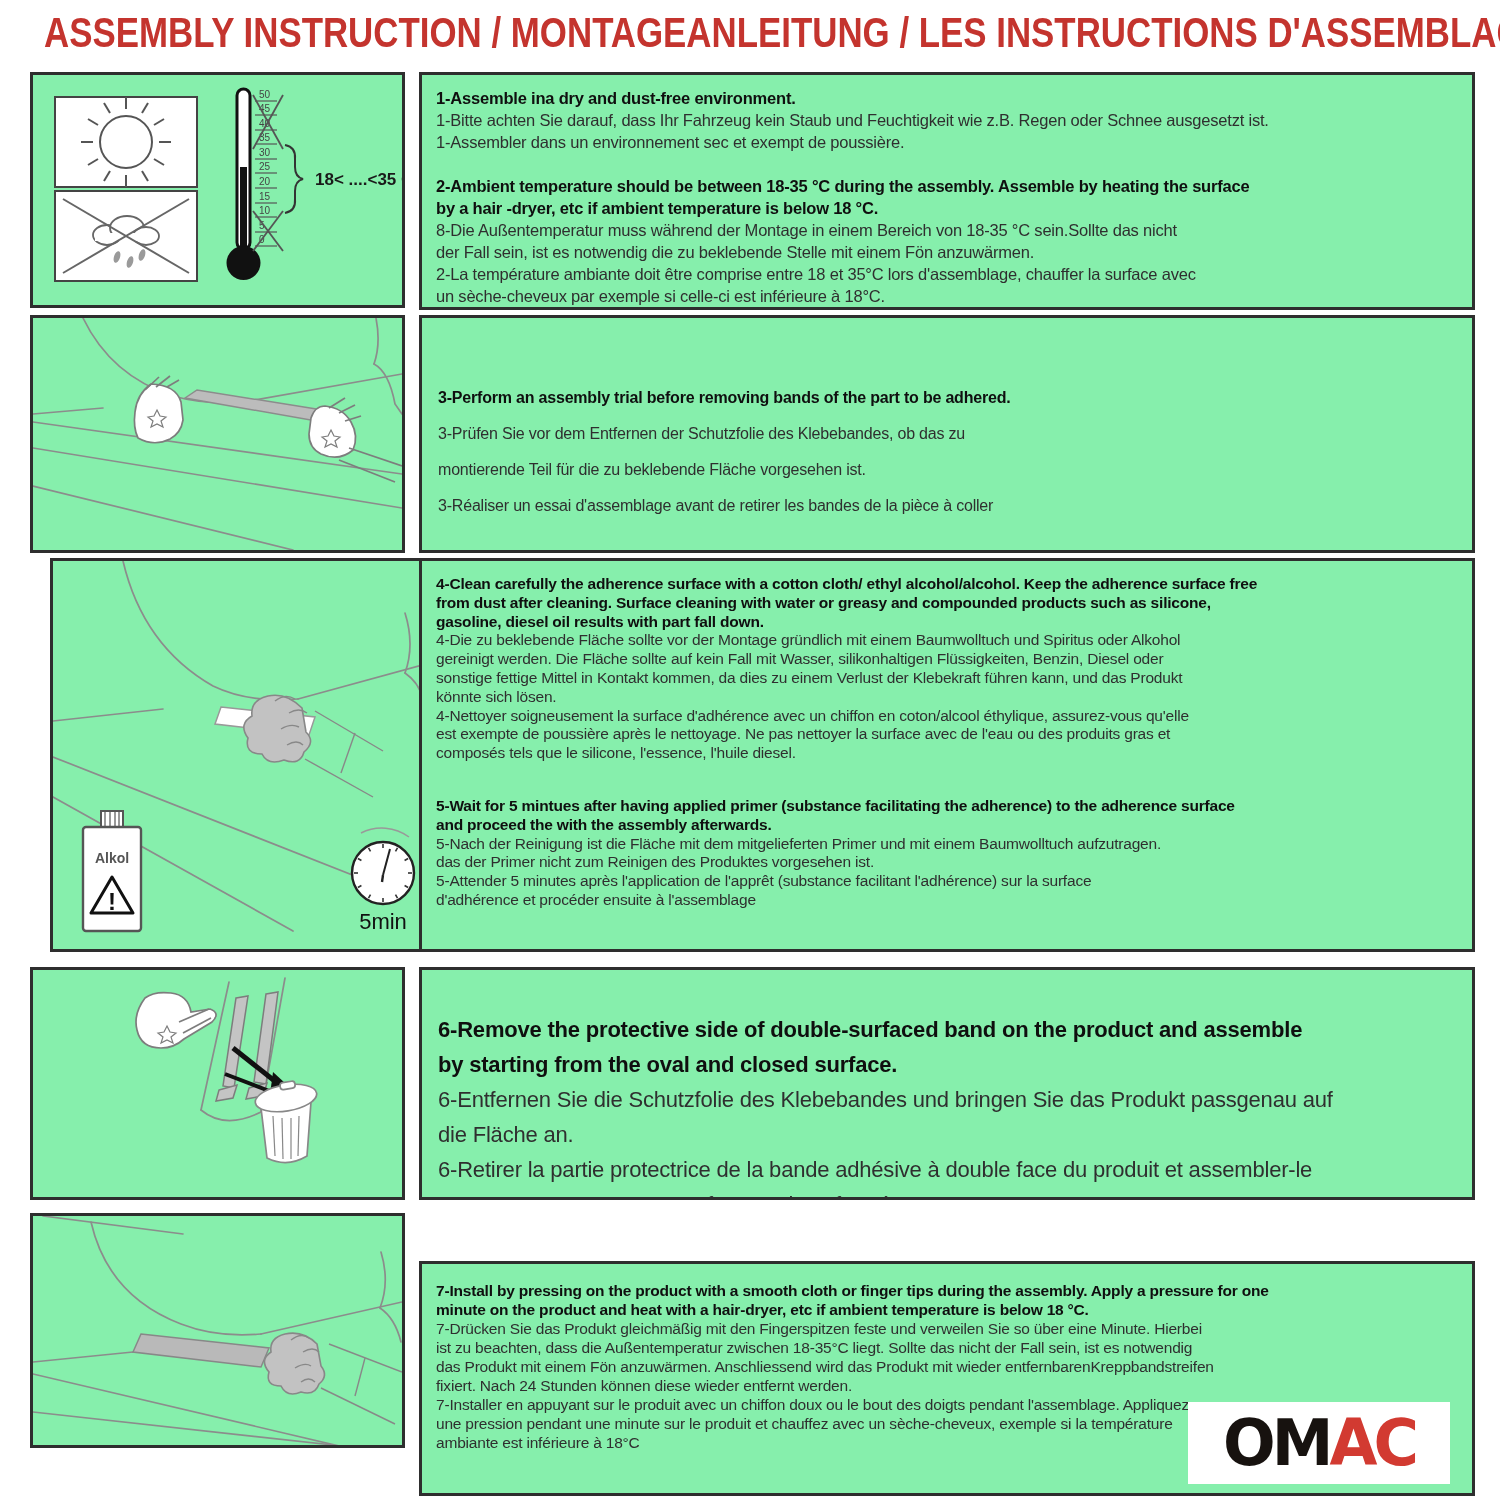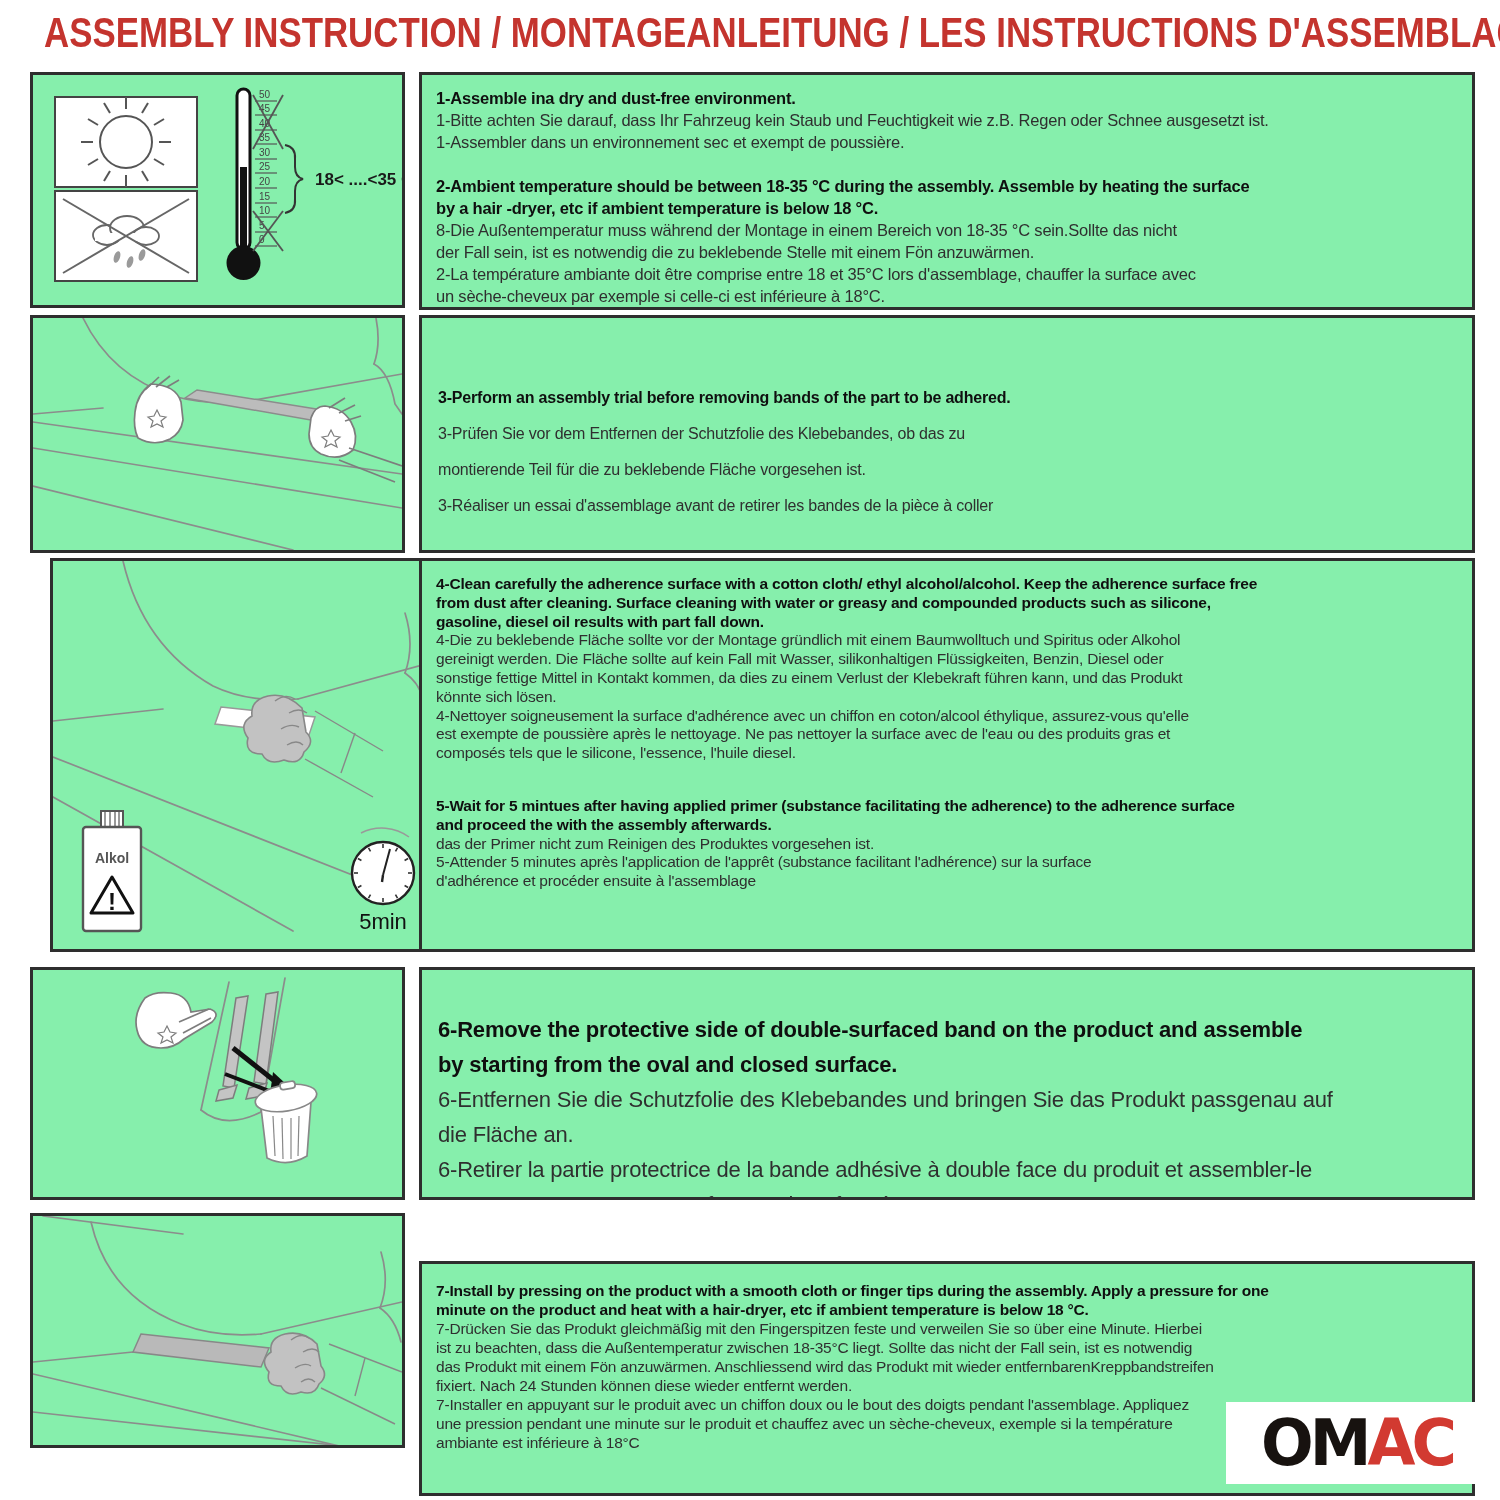--- a/index.html
+++ b/index.html
@@ -20,21 +20,21 @@
   .t2 .ln{font-size:16px;line-height:36px;}
   .t3 .ln{font-size:15.5px;line-height:18.8px;}
   .t4 .ln{font-size:22px;line-height:35px;}
   .t5 .ln{font-size:15.5px;line-height:19px;}
   .t1{padding:12px 14px;}
   .t2{padding:62px 16px 10px;}
   .t3{padding:14px 14px;}
   .t4{padding:42px 16px 10px;}
   .t5{padding:17px 14px;}
   svg{display:block;}
-  .logo{position:absolute;left:1226px;top:1402px;width:262px;height:82px;background:#fff;
+  .logo{position:absolute;left:1188px;top:1402px;width:262px;height:82px;background:#fff;
         display:flex;align-items:center;justify-content:center;white-space:nowrap;}
   .logo span{font-family:"DejaVu Sans","Liberation Sans",sans-serif;font-weight:bold;
              font-size:62px;letter-spacing:-4px;line-height:1;transform:scaleY(1.04);}
 </style>
 </head>
 <body>
 
 <div class="page">
 
   <div class="title">ASSEMBLY INSTRUCTION / MONTAGEANLEITUNG / LES INSTRUCTIONS D'ASSEMBLAGE</div>
@@ -237,20 +237,21 @@
     <p class="ln r">4-Die zu beklebende Fläche sollte vor der Montage gründlich mit einem Baumwolltuch und Spiritus oder Alkohol</p>
     <p class="ln r">gereinigt werden. Die Fläche sollte auf kein Fall mit Wasser, silikonhaltigen Flüssigkeiten, Benzin, Diesel oder</p>
     <p class="ln r">sonstige fettige Mittel in Kontakt kommen, da dies zu einem Verlust der Klebekraft führen kann, und das Produkt</p>
     <p class="ln r">könnte sich lösen.</p>
     <p class="ln r">4-Nettoyer soigneusement la surface d'adhérence avec un chiffon en coton/alcool éthylique, assurez-vous qu'elle</p>
     <p class="ln r">est exempte de poussière après le nettoyage. Ne pas nettoyer la surface avec de l'eau ou des produits gras et</p>
     <p class="ln r">composés tels que le silicone, l'essence, l'huile diesel.</p>
     <div class="gap-md"></div>
     <p class="ln b">5-Wait for 5 mintues after having applied primer (substance facilitating the adherence) to the adherence surface</p>
     <p class="ln b">and proceed the with the assembly afterwards.</p>
+    <p class="ln r">5-Nach der Reinigung ist die Fläche mit dem mitgelieferten Primer und mit einem Baumwolltuch aufzutragen.</p>
     <p class="ln r">das der Primer nicht zum Reinigen des Produktes vorgesehen ist.</p>
     <p class="ln r">5-Attender 5 minutes après l'application de l'apprêt (substance facilitant l'adhérence) sur la surface</p>
     <p class="ln r">d'adhérence et procéder ensuite à l'assemblage</p>
   </div>
 
   <div class="box il" style="top:967px;height:233px;">
     <svg viewBox="0 0 369 227" width="369" height="227">
       <g fill="none" stroke="#8c8c8c" stroke-width="1.7" stroke-linecap="round">
         <path d="M196 12 L168 140"></path>
         <path d="M252 8 L228 142"></path>

